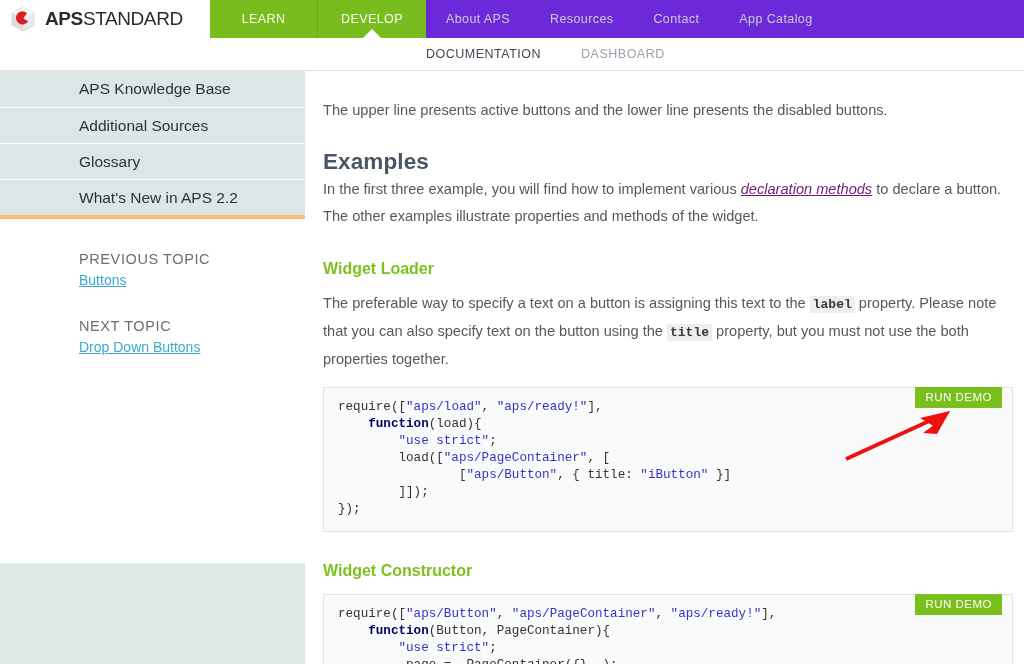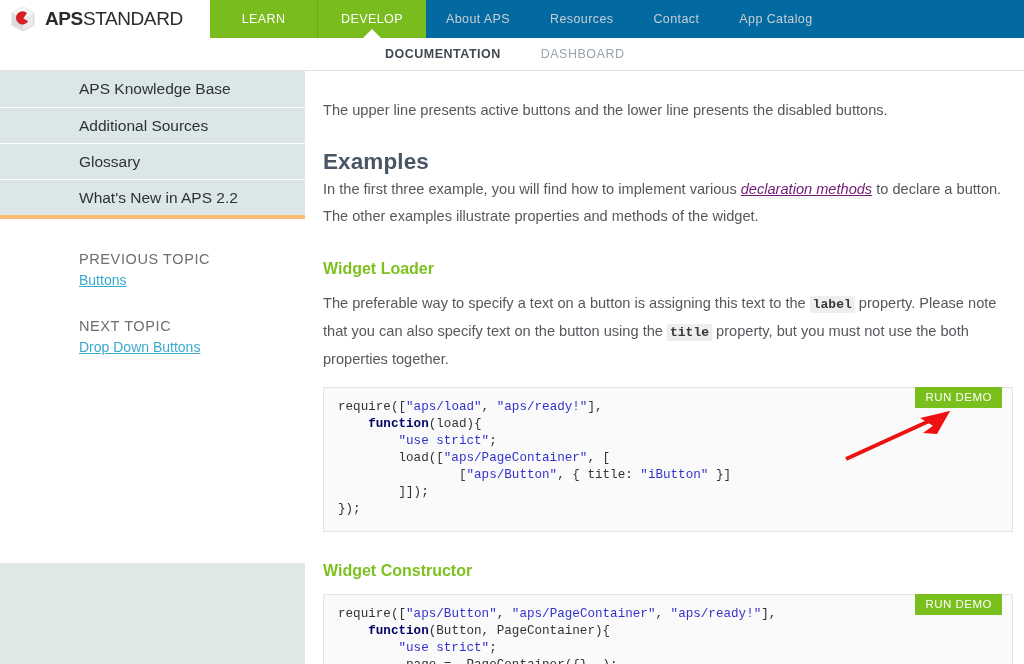--- a/index.html
+++ b/index.html
@@ -8,21 +8,21 @@
     width: 1024px; height: 664px;
     background: #ffffff;
     font-family: "Liberation Sans", sans-serif;
     overflow: hidden;
   }
 
   
   .header {
     position: relative;
     height: 38px;
-    background: #0369a1;
+    background: #6d28d9;
     display: flex;
     align-items: stretch;
   }
   .logo-zone {
     width: 210px;
     background: #ffffff;
     display: flex;
     align-items: center;
     padding-left: 10px;
     flex: 0 0 210px;
@@ -57,21 +57,21 @@
   
   .subnav {
     height: 33px;
     background: #ffffff;
     border-bottom: 1px solid #e2e2e2;
     display: flex;
     align-items: center;
     padding-left: 385px;
   }
   .subnav-item { font-size: 12.5px; letter-spacing: 0.5px; margin-right: 40px; color: #9aa3ad; white-space: nowrap; }
-  .subnav-item.sel { color: #404953; font-weight: bold; }
+  .subnav-item.sel { color: #404953; font-weight: normal; margin-left: 41px; }
 
   
   .body-wrap { display: flex; height: 593px; }
 
   
   .sidebar { width: 305px; flex: 0 0 305px; background: #dde8e7; position: relative; }
   .sidebar-inner { background: #fdba74; padding-bottom: 4px; }
   .side-list { margin: 0; padding: 0; list-style: none; }
   .side-list li {
     height: 36px;

